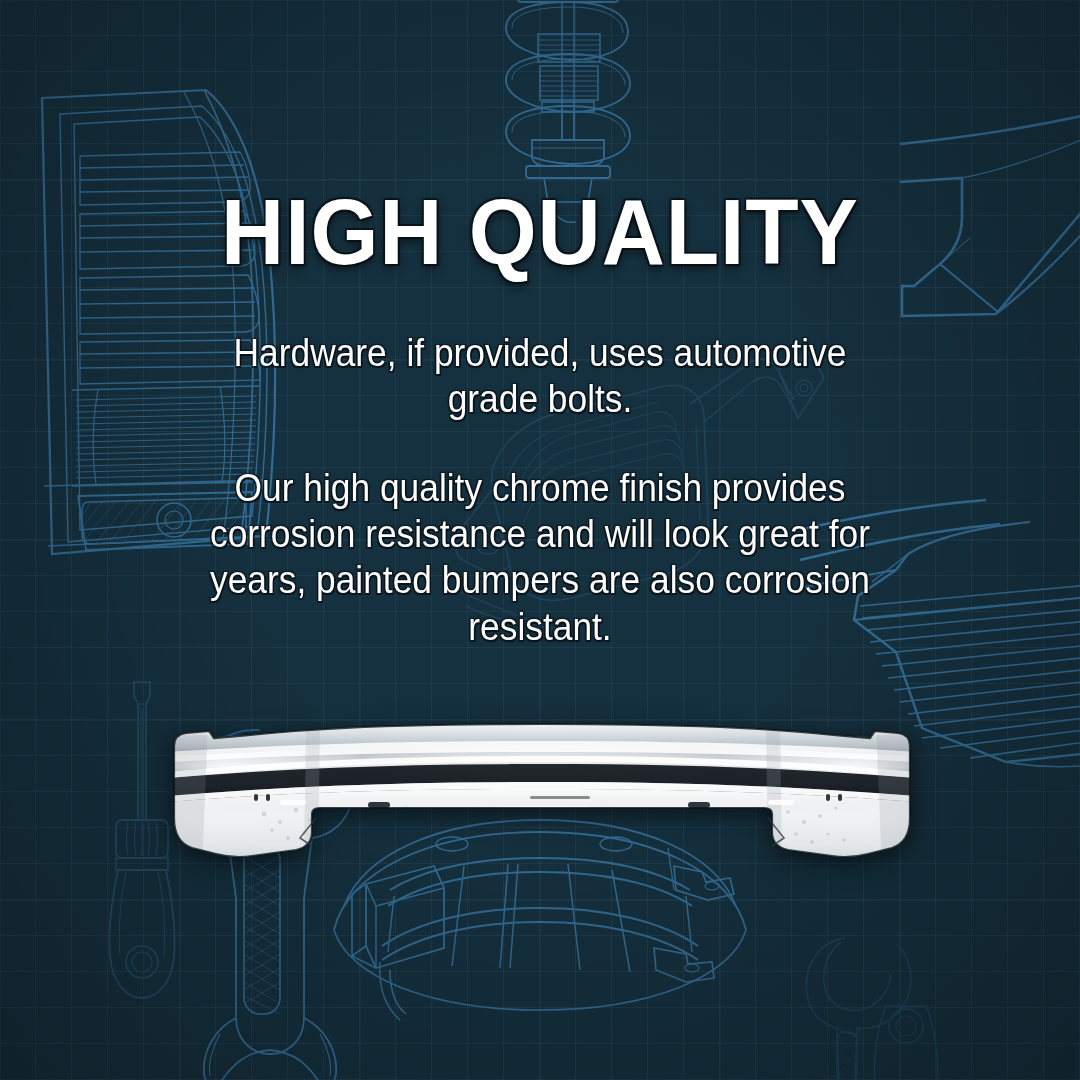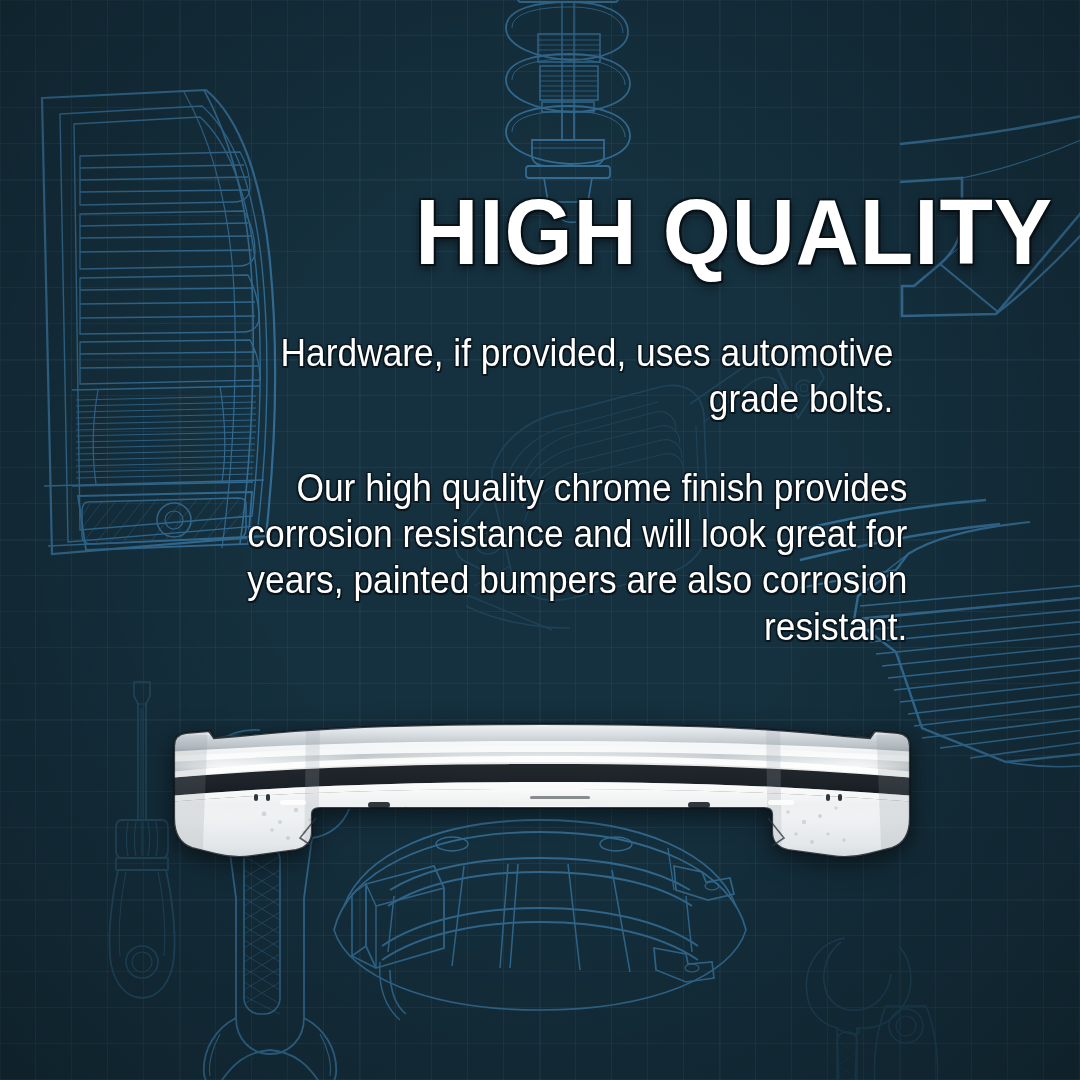--- a/index.html
+++ b/index.html
@@ -44,21 +44,21 @@
     vector-effect:non-scaling-stroke;
   }
   .bp.dim path,.bp.dim line,.bp.dim circle,.bp.dim ellipse,
   .bp.dim rect,.bp.dim polyline,.bp.dim polygon{stroke:#234b63;}
   .bp.faint path,.bp.faint line,.bp.faint circle,.bp.faint ellipse,
   .bp.faint rect,.bp.faint polyline,.bp.faint polygon{stroke:#1e4257;}
 
   
   .textwrap{
     position:absolute;left:0;right:0;top:186px;
-    text-align:right;z-index:30;
+    text-align:center;z-index:30;
   }
   .headline{
     margin:0;
     font-family:"Liberation Sans", sans-serif;
     font-weight:700;
     font-size:92px;
     letter-spacing:1px;
     line-height:1;
     color:#ffffff;
     transform:scaleX(.95);

